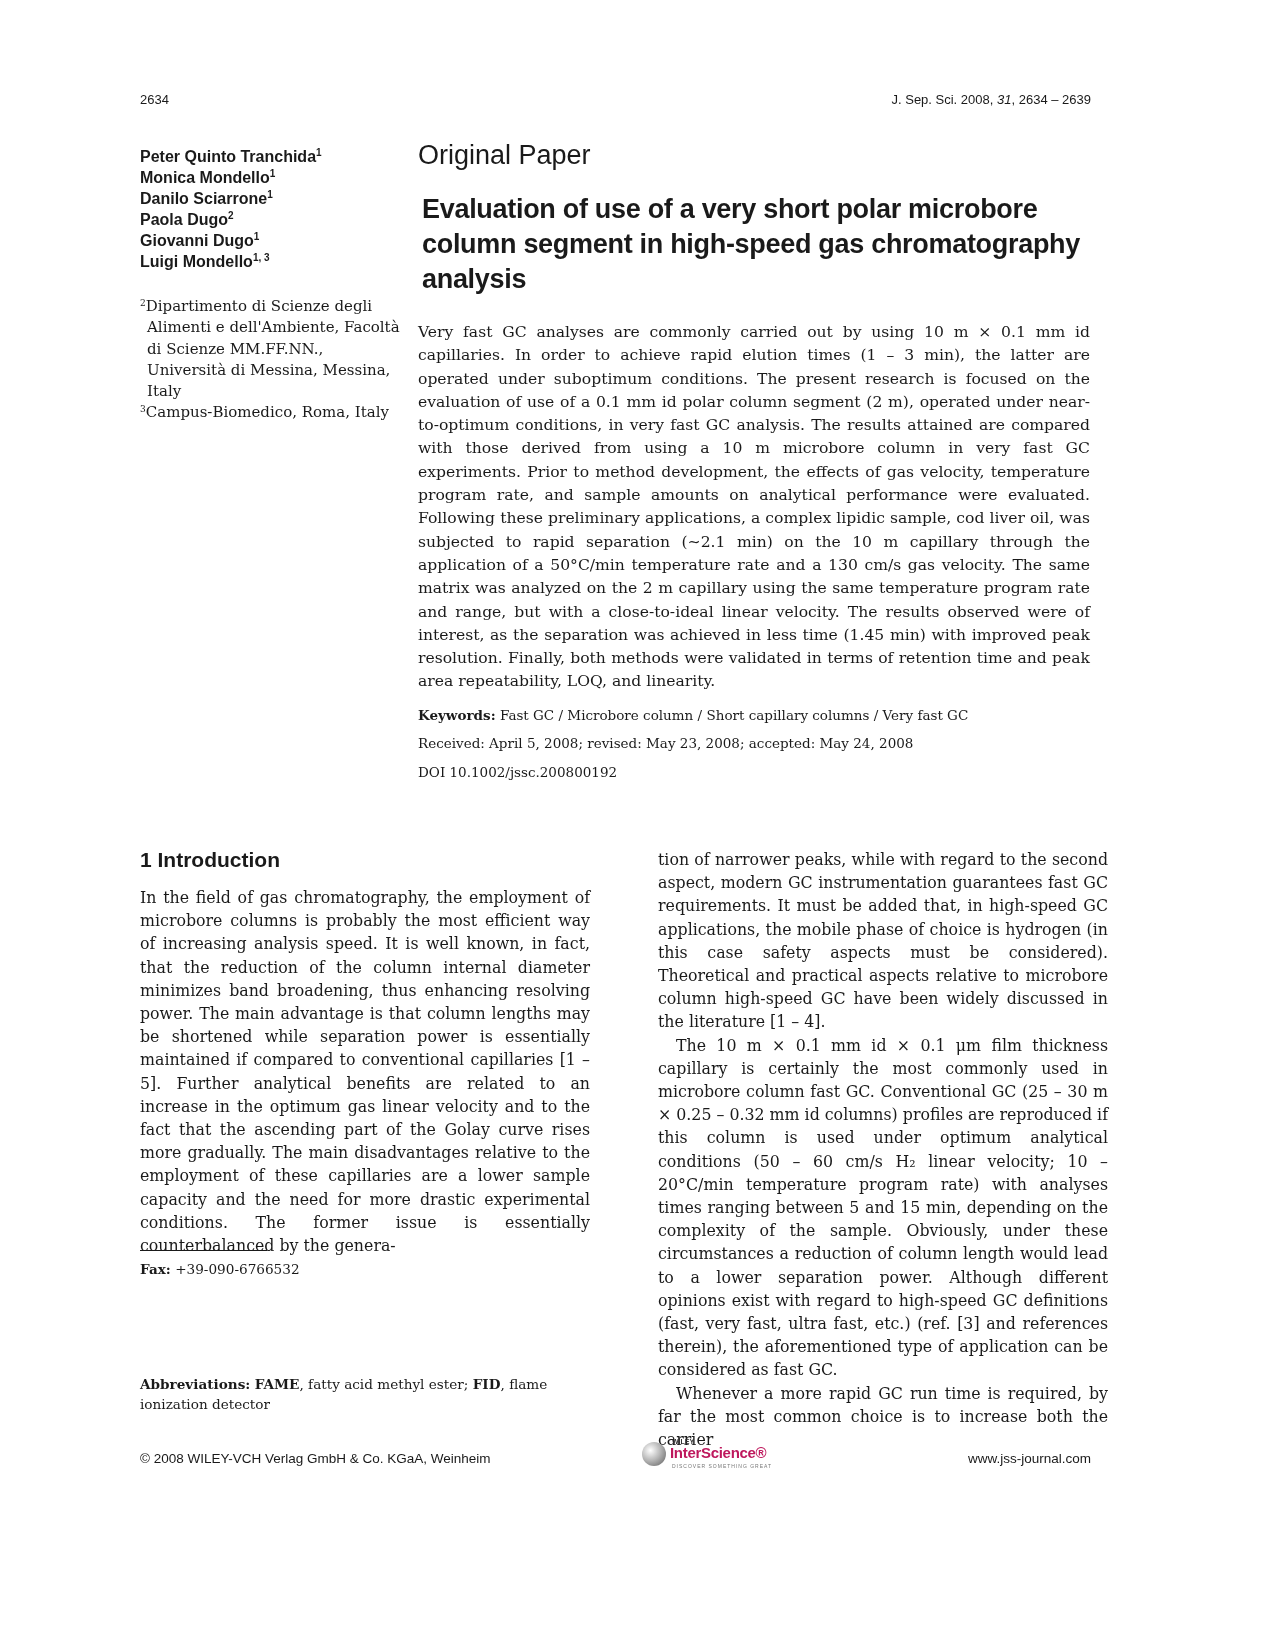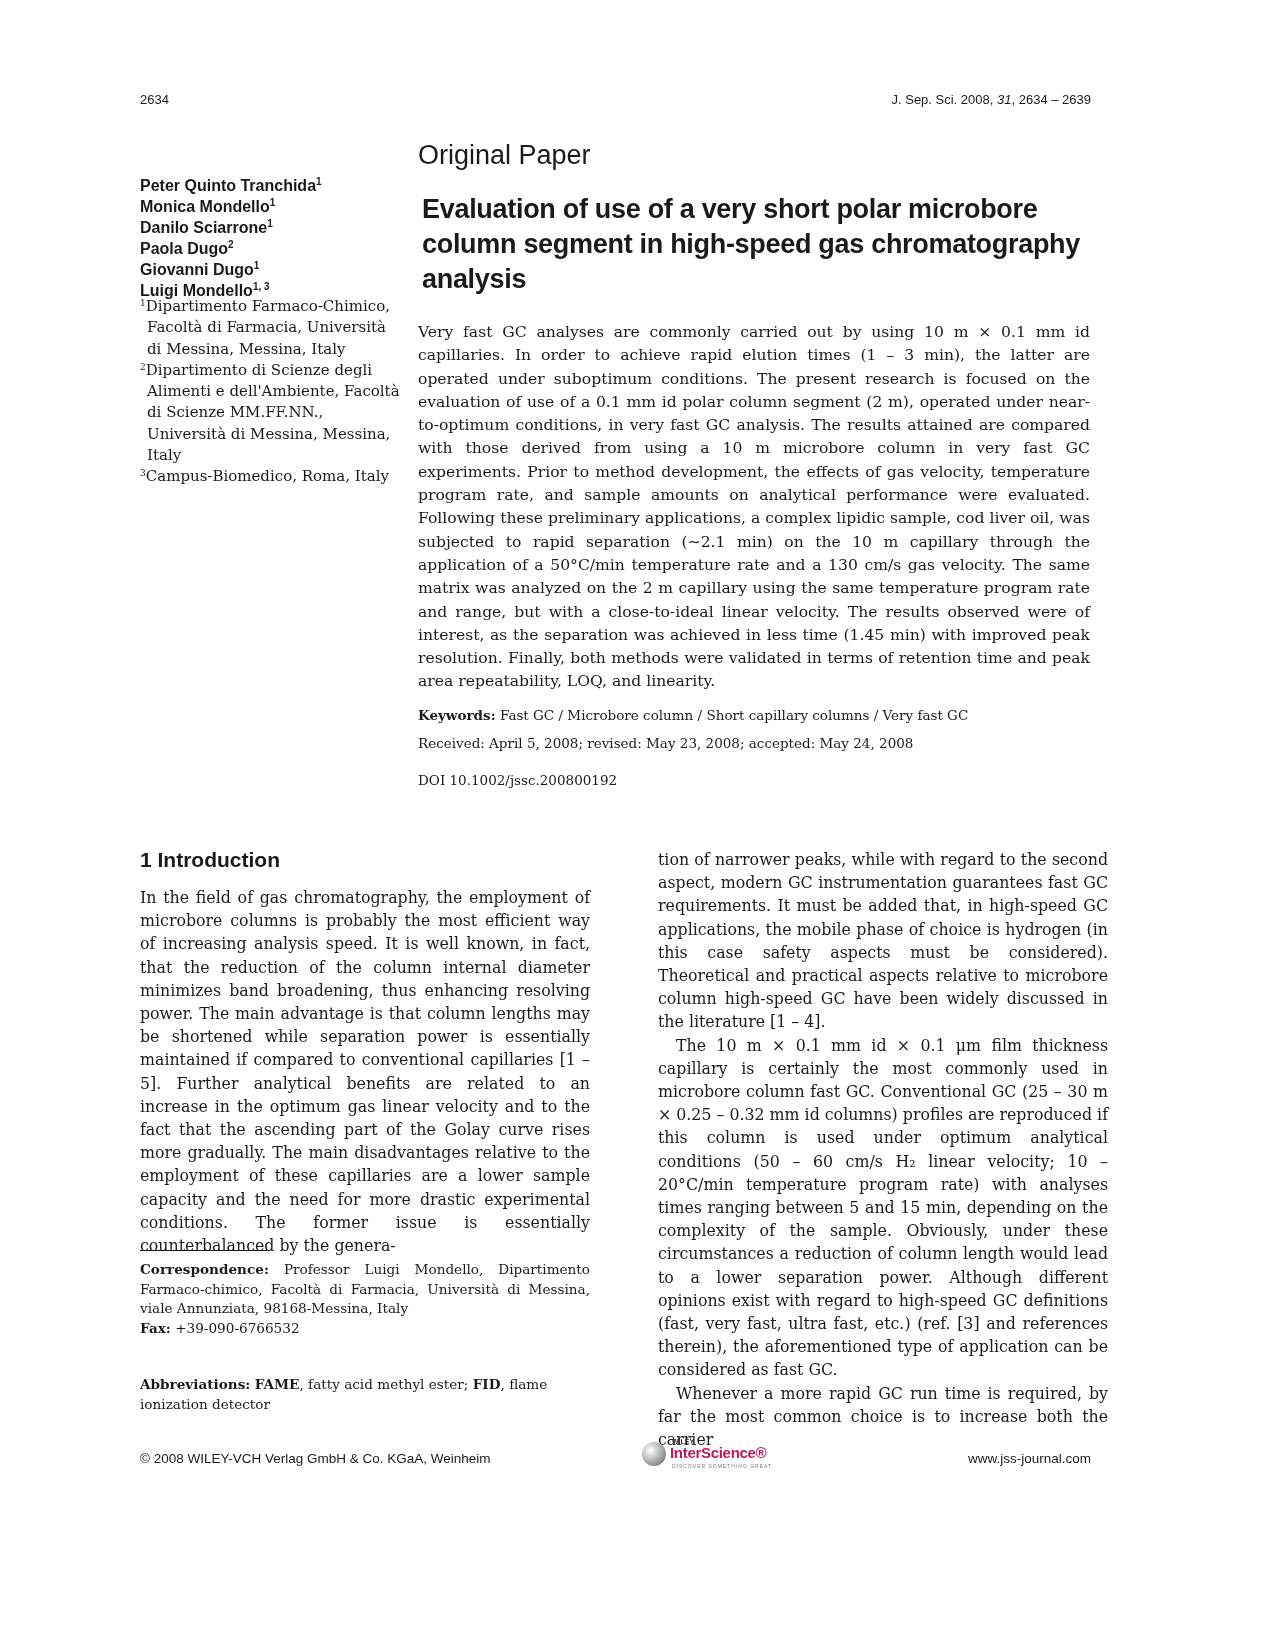--- a/index.html
+++ b/index.html
@@ -4,36 +4,36 @@
 <style>
   html, body { margin: 0; padding: 0; background: #ffffff; }
   body { width: 1275px; height: 1648px; position: relative; overflow: hidden; color: #1a1a1a; }
   .sans { font-family: "Liberation Sans", "DejaVu Sans", sans-serif; }
   .serif { font-family: "DejaVu Serif", "Liberation Serif", serif; }
   .abs { position: absolute; }
 
   .page-num { left: 140px; top: 92px; font-size: 13px; }
   .journal-ref { right: 184px; top: 92px; font-size: 13px; text-align: right; }
 
-  .authors { left: 140px; top: 146px; width: 260px; font-size: 16px; font-weight: bold; line-height: 21px; margin-top: 29px; }
+  .authors { left: 140px; top: 146px; width: 260px; font-size: 16px; font-weight: bold; line-height: 21px; }
   .authors sup { font-size: 10px; vertical-align: 6px; line-height: 0; }
 
   .affils { left: 140px; top: 296px; width: 260px; font-size: 15px; line-height: 21.3px; }
   .affil { padding-left: 7px; text-indent: -7px; }
   .affil sup { font-size: 9px; vertical-align: 5px; line-height: 0; }
 
   .paper-type { left: 418px; top: 140px; font-size: 27px; font-weight: normal; text-align: right; }
   .paper-title { left: 422px; top: 192px; width: 680px; font-size: 27px; font-weight: bold; line-height: 35px; letter-spacing: -0.3px; }
 
   .abstract { left: 418px; top: 321px; width: 672px; font-size: 15.6px; line-height: 23.3px; text-align: justify; }
   .meta { left: 418px; width: 672px; font-size: 13.5px; }
   .meta b { font-weight: bold; }
   .kw { top: 707px; }
   .recv { top: 735px; }
-  .doi { top: 764px; margin-top: 8px; }
+  .doi { top: 764px; }
 
   .section-head { left: 140px; top: 848px; font-size: 21px; font-weight: bold; }
   .col-left { left: 140px; top: 886px; width: 450px; font-size: 15.8px; line-height: 23.2px; text-align: justify; }
   .rule { left: 140px; top: 1250px; width: 127px; height: 1px; background: #1a1a1a; }
   .corresp { left: 140px; top: 1260px; width: 450px; font-size: 13.6px; line-height: 19.5px; text-align: justify; }
   .abbrev { left: 140px; top: 1375px; width: 450px; font-size: 13.6px; line-height: 19.5px; }
 
   .col-right { left: 640px; top: 848px; width: 450px; font-size: 15.8px; line-height: 23.2px; text-align: justify; margin-left: 18px; }
   .col-right p { margin: 0; }
   .col-right p.indent { text-indent: 18px; }
@@ -56,39 +56,37 @@
 <div class="abs sans authors">
   <div><span>Peter Quinto Tranchida</span><sup>1</sup></div>
   <div><span>Monica Mondello</span><sup>1</sup></div>
   <div><span>Danilo Sciarrone</span><sup>1</sup></div>
   <div><span>Paola Dugo</span><sup>2</sup></div>
   <div><span>Giovanni Dugo</span><sup>1</sup></div>
   <div><span>Luigi Mondello</span><sup>1, 3</sup></div>
 </div>
 
 <div class="abs serif affils">
-  <div class="affil"><sup>1</sup><span>Dipartimento Farmaco-Chimico, Facoltà di Farmacia, Università di Messina, Messina, Italy</span></div>
   <div class="affil"><sup>2</sup><span>Dipartimento di Scienze degli Alimenti e dell'Ambiente, Facoltà di Scienze MM.FF.NN., Università di Messina, Messina, Italy</span></div>
   <div class="affil"><sup>3</sup><span>Campus-Biomedico, Roma, Italy</span></div>
 </div>
 
 <div class="abs sans paper-type">Original Paper</div>
 <h1 class="abs sans paper-title" style="margin:0;">Evaluation of use of a very short polar microbore column segment in high-speed gas chromatography analysis</h1>
 
 <div class="abs serif abstract">Very fast GC analyses are commonly carried out by using 10 m × 0.1 mm id capillaries. In order to achieve rapid elution times (1 – 3 min), the latter are operated under suboptimum conditions. The present research is focused on the evaluation of use of a 0.1 mm id polar column segment (2 m), operated under near-to-optimum conditions, in very fast GC analysis. The results attained are compared with those derived from using a 10 m microbore column in very fast GC experiments. Prior to method development, the effects of gas velocity, temperature program rate, and sample amounts on analytical performance were evaluated. Following these preliminary applications, a complex lipidic sample, cod liver oil, was subjected to rapid separation (∼2.1 min) on the 10 m capillary through the application of a 50°C/min temperature rate and a 130 cm/s gas velocity. The same matrix was analyzed on the 2 m capillary using the same temperature program rate and range, but with a close-to-ideal linear velocity. The results observed were of interest, as the separation was achieved in less time (1.45 min) with improved peak resolution. Finally, both methods were validated in terms of retention time and peak area repeatability, LOQ, and linearity.</div>
 <div class="abs serif meta kw"><b>Keywords:</b><span> Fast GC / Microbore column / Short capillary columns / Very fast GC</span></div>
 <div class="abs serif meta recv">Received: April 5, 2008; revised: May 23, 2008; accepted: May 24, 2008</div>
 <div class="abs serif meta doi">DOI 10.1002/jssc.200800192</div>
 
 <h2 class="abs sans section-head" style="margin:0;">1 Introduction</h2>
 <div class="abs serif col-left">In the field of gas chromatography, the employment of microbore columns is probably the most efficient way of increasing analysis speed. It is well known, in fact, that the reduction of the column internal diameter minimizes band broadening, thus enhancing resolving power. The main advantage is that column lengths may be shortened while separation power is essentially maintained if compared to conventional capillaries [1 – 5]. Further analytical benefits are related to an increase in the optimum gas linear velocity and to the fact that the ascending part of the Golay curve rises more gradually. The main disadvantages relative to the employment of these capillaries are a lower sample capacity and the need for more drastic experimental conditions. The former issue is essentially counterbalanced by the genera-</div>
 
 <div class="abs rule"></div>
 <div class="abs serif corresp">
-  <div><b>Correspondence:</b><span> Professor Luigi Mondello, Dipartimento Farmaco-chimico, Facoltà di Farmacia, Università di Messina, viale Annunziata, 98168-Messina, Italy</span></div>
   <div><b>Fax:</b><span> +39-090-6766532</span></div>
 </div>
 <div class="abs serif abbrev"><b>Abbreviations:</b> <b>FAME</b><span>, fatty acid methyl ester; </span><b>FID</b><span>, flame ionization detector</span></div>
 
 <div class="abs serif col-right">
   <p>tion of narrower peaks, while with regard to the second aspect, modern GC instrumentation guarantees fast GC requirements. It must be added that, in high-speed GC applications, the mobile phase of choice is hydrogen (in this case safety aspects must be considered). Theoretical and practical aspects relative to microbore column high-speed GC have been widely discussed in the literature [1 – 4].</p>
   <p class="indent">The 10 m × 0.1 mm id × 0.1 μm film thickness capillary is certainly the most commonly used in microbore column fast GC. Conventional GC (25 – 30 m × 0.25 – 0.32 mm id columns) profiles are reproduced if this column is used under optimum analytical conditions (50 – 60 cm/s H₂ linear velocity; 10 – 20°C/min temperature program rate) with analyses times ranging between 5 and 15 min, depending on the complexity of the sample. Obviously, under these circumstances a reduction of column length would lead to a lower separation power. Although different opinions exist with regard to high-speed GC definitions (fast, very fast, ultra fast, etc.) (ref. [3] and references therein), the aforementioned type of application can be considered as fast GC.</p>
   <p class="indent">Whenever a more rapid GC run time is required, by far the most common choice is to increase both the carrier</p>
 </div>
 

